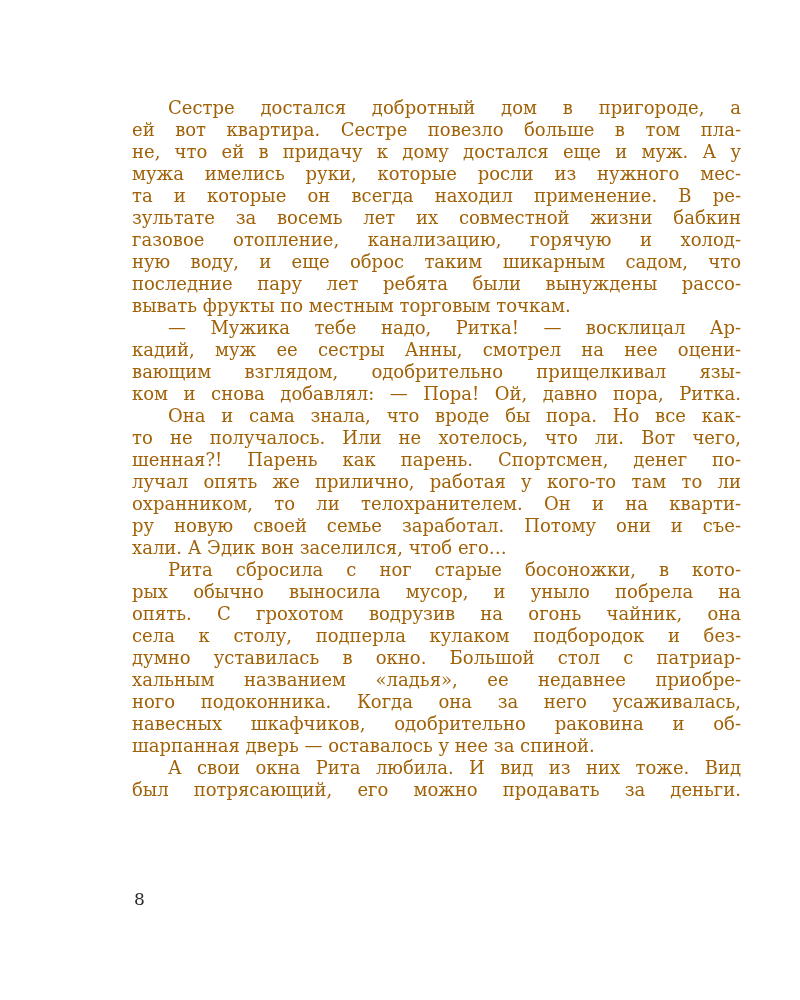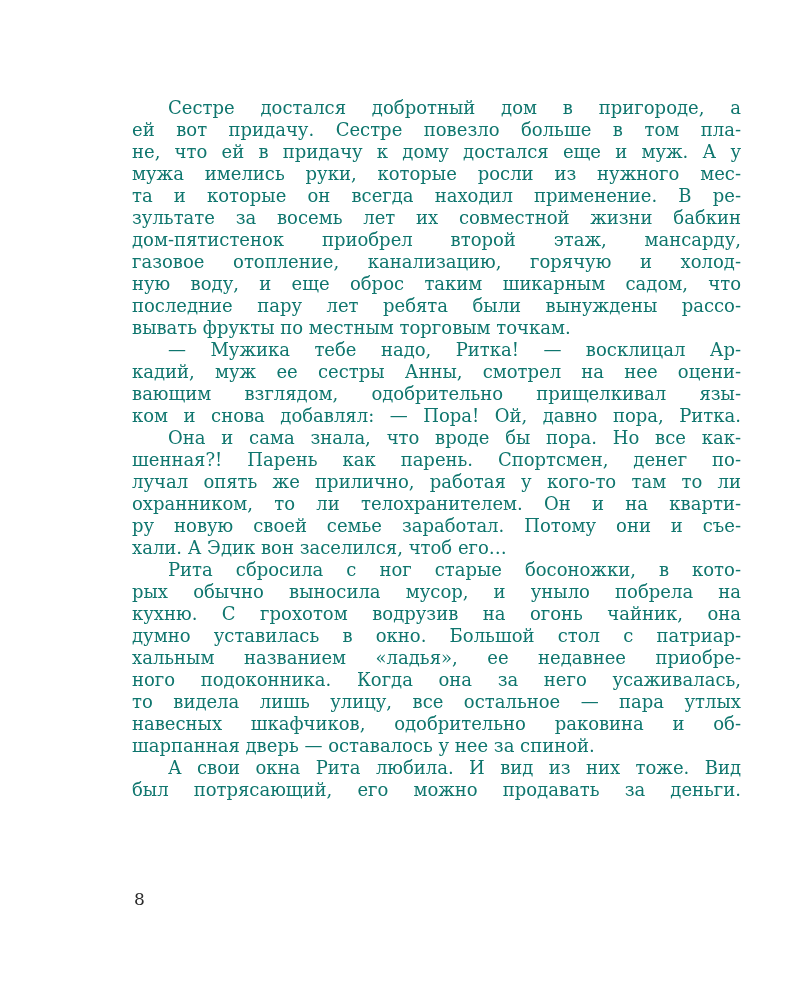--- a/index.html
+++ b/index.html
@@ -13,21 +13,21 @@
     height: 1000px;
     background: #ffffff;
     overflow: hidden;
     font-family: "DejaVu Serif", "Liberation Serif", serif;
   }
   .page-text {
     position: absolute;
     left: 132px;
     top: 97px;
     width: 609px;
-    color: #0f766e;
+    color: #a16207;
     font-size: 18px;
   }
   .line {
     height: 22px;
     line-height: 22px;
     white-space: normal;
     text-align: justify;
     text-align-last: justify;
     overflow: visible;
   }
@@ -46,46 +46,46 @@
     font-size: 17px;
     line-height: 22px;
   }
 </style>
 </head>
 <body>
 
 <div class="book-page">
   <div class="page-text">
       <div class="line indent">Сестре достался добротный дом в пригороде, а</div>
-      <div class="line">ей вот придачу. Сестре повезло больше в том пла-</div>
+      <div class="line">ей вот квартира. Сестре повезло больше в том пла-</div>
       <div class="line">не, что ей в придачу к дому достался еще и муж. А у</div>
       <div class="line">мужа имелись руки, которые росли из нужного мес-</div>
       <div class="line">та и которые он всегда находил применение. В ре-</div>
       <div class="line">зультате за восемь лет их совместной жизни бабкин</div>
-      <div class="line">дом-пятистенок приобрел второй этаж, мансарду,</div>
       <div class="line">газовое отопление, канализацию, горячую и холод-</div>
       <div class="line">ную воду, и еще оброс таким шикарным садом, что</div>
       <div class="line">последние пару лет ребята были вынуждены рассо-</div>
       <div class="line nojust">вывать фрукты по местным торговым точкам.</div>
       <div class="line indent">— Мужика тебе надо, Ритка! — восклицал Ар-</div>
       <div class="line">кадий, муж ее сестры Анны, смотрел на нее оцени-</div>
       <div class="line">вающим взглядом, одобрительно прищелкивал язы-</div>
       <div class="line">ком и снова добавлял: — Пора! Ой, давно пора, Ритка.</div>
       <div class="line indent">Она и сама знала, что вроде бы пора. Но все как-</div>
+      <div class="line">то не получалось. Или не хотелось, что ли. Вот чего,</div>
       <div class="line">шенная?! Парень как парень. Спортсмен, денег по-</div>
       <div class="line">лучал опять же прилично, работая у кого-то там то ли</div>
       <div class="line">охранником, то ли телохранителем. Он и на кварти-</div>
       <div class="line">ру новую своей семье заработал. Потому они и съе-</div>
       <div class="line nojust">хали. А Эдик вон заселился, чтоб его…</div>
       <div class="line indent">Рита сбросила с ног старые босоножки, в кото-</div>
       <div class="line">рых обычно выносила мусор, и уныло побрела на</div>
-      <div class="line">кухню. С грохотом водрузив на огонь чайник, она</div>
+      <div class="line">опять. С грохотом водрузив на огонь чайник, она</div>
+      <div class="line">села к столу, подперла кулаком подбородок и без-</div>
       <div class="line">думно уставилась в окно. Большой стол с патриар-</div>
       <div class="line">хальным названием «ладья», ее недавнее приобре-</div>
       <div class="line">ного подоконника. Когда она за него усаживалась,</div>
-      <div class="line">то видела лишь улицу, все остальное — пара утлых</div>
       <div class="line">навесных шкафчиков, одобрительно раковина и об-</div>
       <div class="line nojust">шарпанная дверь — оставалось у нее за спиной.</div>
       <div class="line indent">А свои окна Рита любила. И вид из них тоже. Вид</div>
       <div class="line">был потрясающий, его можно продавать за деньги.</div>
     </div>
   <div class="page-number">8</div>
 </div>
 
 </body></html>

